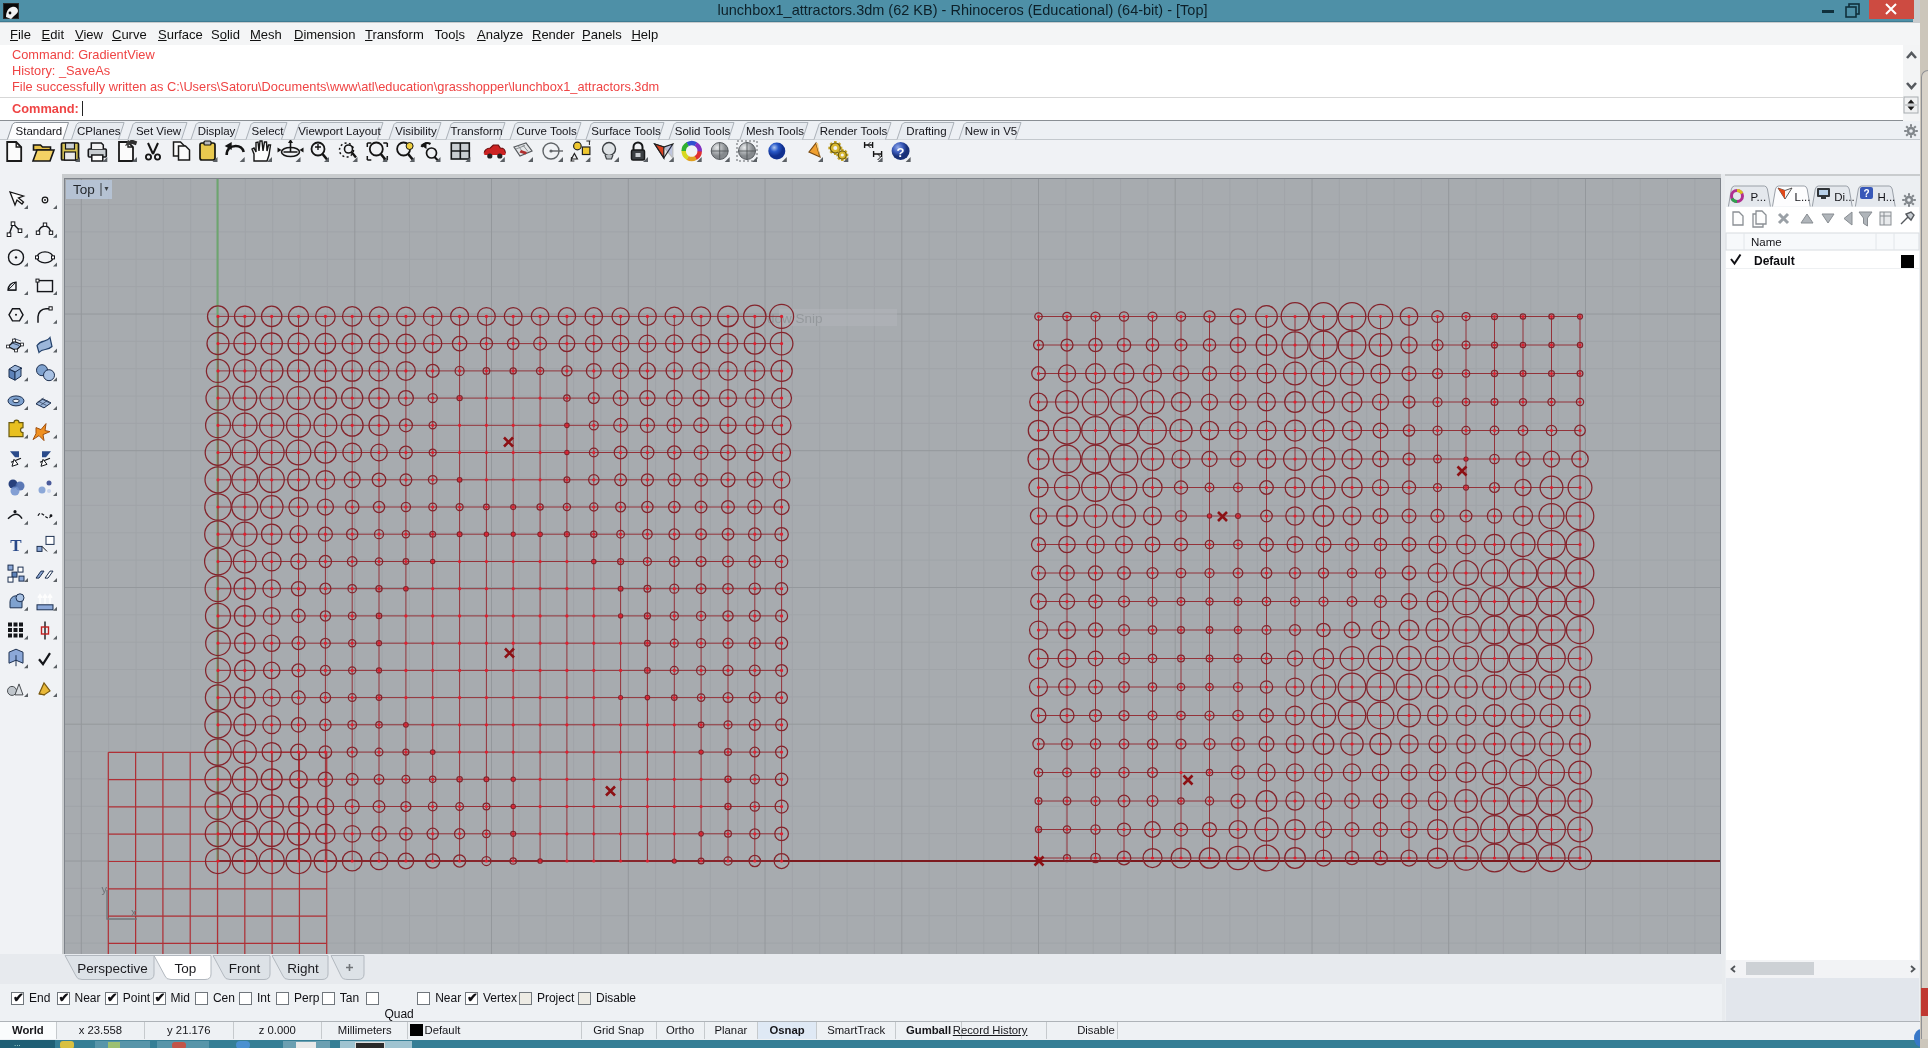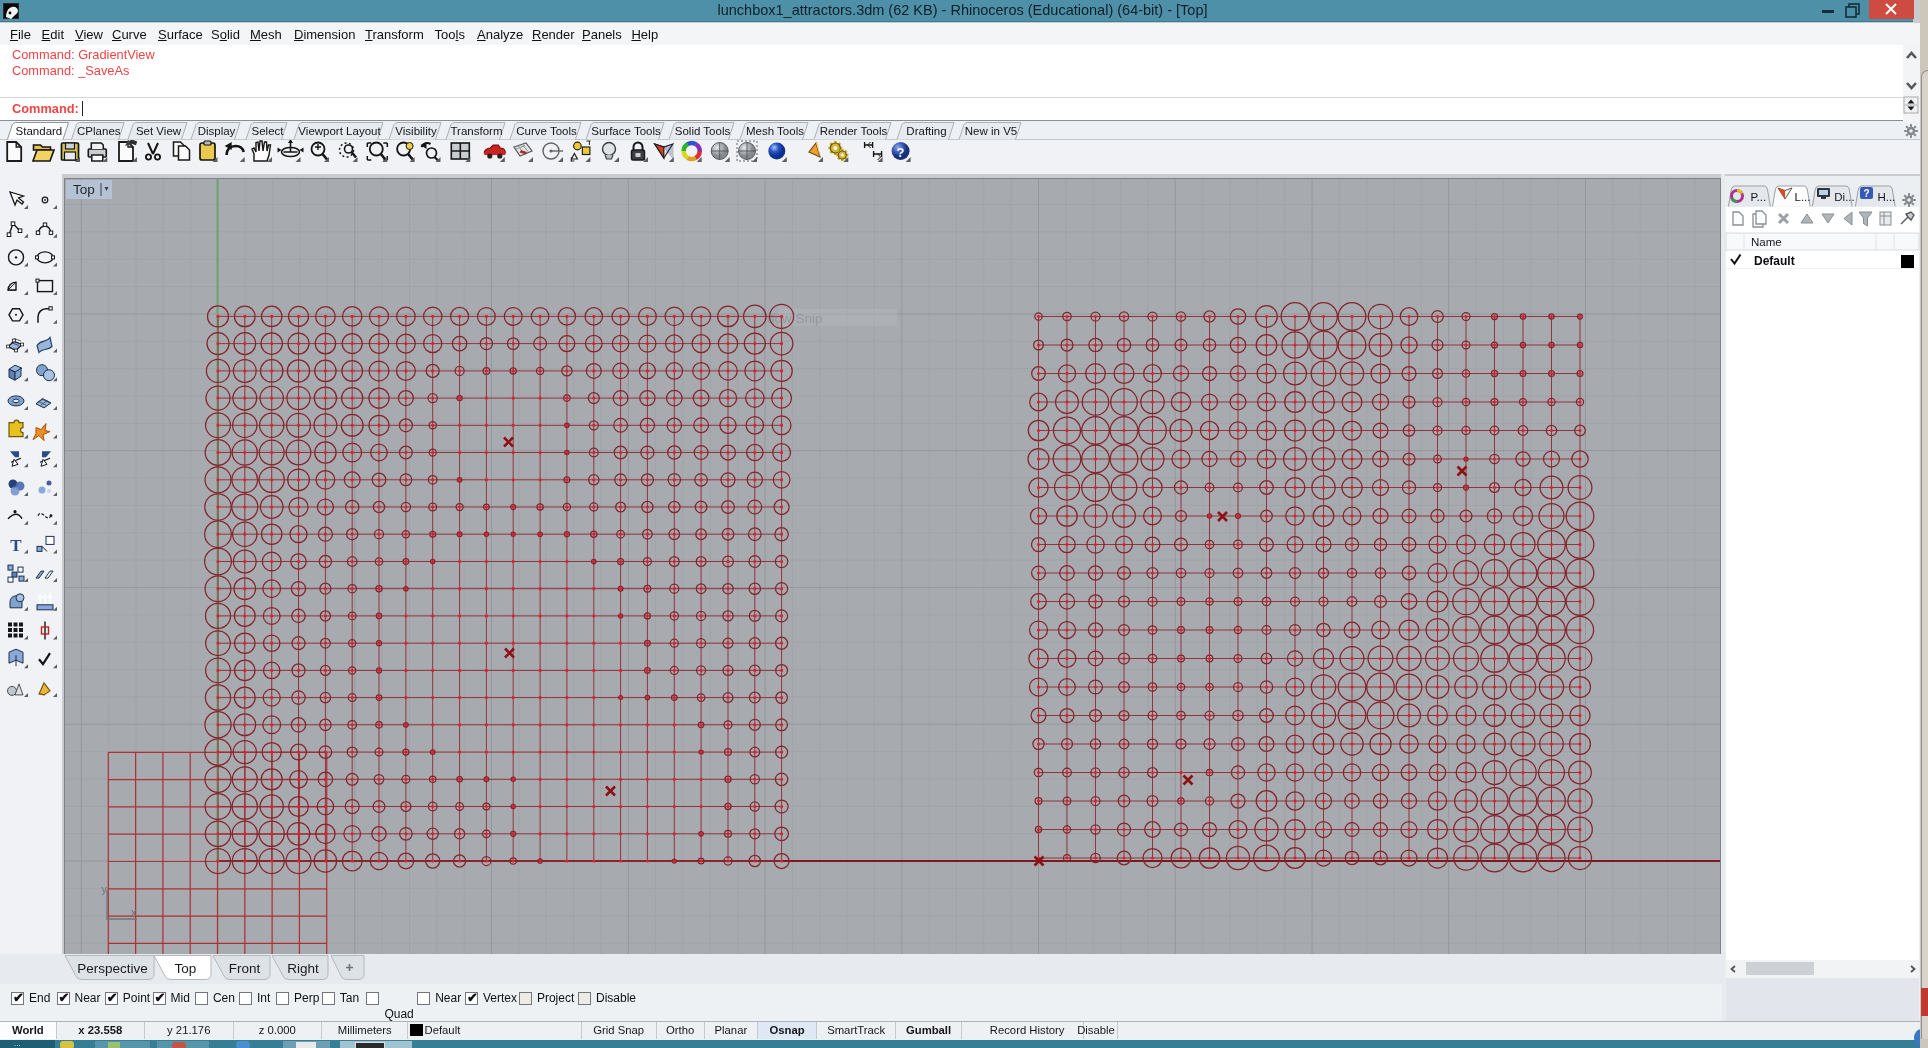--- a/index.html
+++ b/index.html
@@ -48,21 +48,22 @@
     <span class="mi" style="left:294px"><u>D</u>imension</span>
     <span class="mi" style="left:365px"><u>T</u>ransform</span>
     <span class="mi" style="left:434.6px">Too<u>l</u>s</span>
     <span class="mi" style="left:477px"><u>A</u>nalyze</span>
     <span class="mi" style="left:532px"><u>R</u>ender</span>
     <span class="mi" style="left:582px"><u>P</u>anels</span>
     <span class="mi" style="left:631.4px"><u>H</u>elp</span>
   </div>
 <div id="cmdarea" class="abs">
     <div class="cmdline" style="top:2px">Command: GradientView</div>
-    <div class="cmdline" style="top:18px">Command: _SaveAs</div>
+    <div class="cmdline" style="top:18px">History: _SaveAs</div>
+    <div class="cmdline" style="top:34px">File successfully written as C:\Users\Satoru\Documents\www\atl\education\grasshopper\lunchbox1_attractors.3dm</div>
     <div class="abs" style="left:0;top:52px;width:1903px;height:1px;background:#d7d7d7"></div>
     <div class="cmdline" style="top:56px;font-weight:bold">Command: <span style="font-weight:normal;border-left:1px solid #222">​</span></div>
   </div>
 <svg class="abs" style="left:1903px;top:45px" width="17" height="76">
     <rect width="17" height="76" fill="#f3f4f5"></rect>
     <path d="M4 13l4.5-5 4.5 5" fill="none" stroke="#55595e" stroke-width="2.6"></path>
     <path d="M4 38l4.5 5 4.5-5" fill="none" stroke="#55595e" stroke-width="2.6"></path>
   </svg>
 <svg class="abs" style="left:1903px;top:96px" width="17" height="25">
     <rect width="17" height="25" fill="#f3f4f5"></rect>
@@ -1304,32 +1305,32 @@
       <span class="chk" style="left:1px">✔</span>
     </div>
     <div class="cbl" style="left:482.9px;top:7px">Vertex</div>
     <div class="cb" style="left:518.9px;top:8px;background:#edebe4;"></div>
     <div class="cbl" style="left:536.9px;top:7px">Project</div>
     <div class="cb" style="left:578px;top:8px;background:#edebe4;"></div>
     <div class="cbl" style="left:596px;top:7px">Disable</div>
   </div>
 <div id="statusbar" class="abs">
     <div class="sbcell" style="left:0px;width:56.7px;background:#fafcfd;font-weight:bold;">World</div>
-    <div class="sbcell" style="left:56.7px;width:88.3px;font-weight:bold;">x 23.558</div>
+    <div class="sbcell" style="left:56.7px;width:88.3px;">x 23.558</div>
     <div class="sbcell" style="left:145px;width:88.5px;">y 21.176</div>
     <div class="sbcell" style="left:233.5px;width:88.60000000000002px;">z 0.000</div>
     <div class="sbcell" style="left:322.1px;width:86.39999999999998px;">Millimeters</div>
     <div class="sbcell" style="left:408.5px;width:173.10000000000002px;text-align:left;padding-left:1px;"><span style="display:inline-block;width:13px;height:12px;background:#000;vertical-align:-2px;margin-right:2px"></span>Default</div>
     <div class="sbcell" style="left:581.6px;width:75.10000000000002px;">Grid Snap</div>
     <div class="sbcell" style="left:656.7px;width:48.0px;">Ortho</div>
     <div class="sbcell" style="left:704.7px;width:53.39999999999998px;">Planar</div>
     <div class="sbcell" style="left:758.1px;width:58.799999999999955px;background:#dfe9f5;font-weight:bold;">Osnap</div>
     <div class="sbcell" style="left:816.9px;width:79.5px;">SmartTrack</div>
     <div class="sbcell" style="left:896.4px;width:65.30000000000007px;font-weight:bold;">Gumball</div>
-    <div class="sbcell" style="left:971px;width:113.29999999999995px;">Record History</div>
+    <div class="sbcell" style="left:934px;width:113.29999999999995px;text-decoration:underline;">Record History</div>
     <div class="sbcell" style="left:1075px;width:43px;">Disable</div>
   </div>
 <div id="taskbar" class="abs">
     <div class="abs" style="left:1914px;top:-11px;width:14px;height:18px;background:#3878c8;border-radius:50%"></div>
     <div class="abs" style="left:0;top:0;width:55px;height:9px;background:#1f5f75"></div>
     <div class="abs" style="left:14px;top:2px;width:12px;height:3px;color:#cfe;font-size:8px;line-height:3px">...</div>
     <div class="abs" style="left:60px;top:1px;width:14px;height:8px;background:#d8c040;border-radius:3px"></div>
     <div class="abs" style="left:95px;top:1px;width:55px;height:8px;background:#5795a9"></div>
     <div class="abs" style="left:108px;top:2px;width:12px;height:7px;background:#9cbf72"></div>
     <div class="abs" style="left:157px;top:1px;width:52px;height:8px;background:#5795a9"></div>

